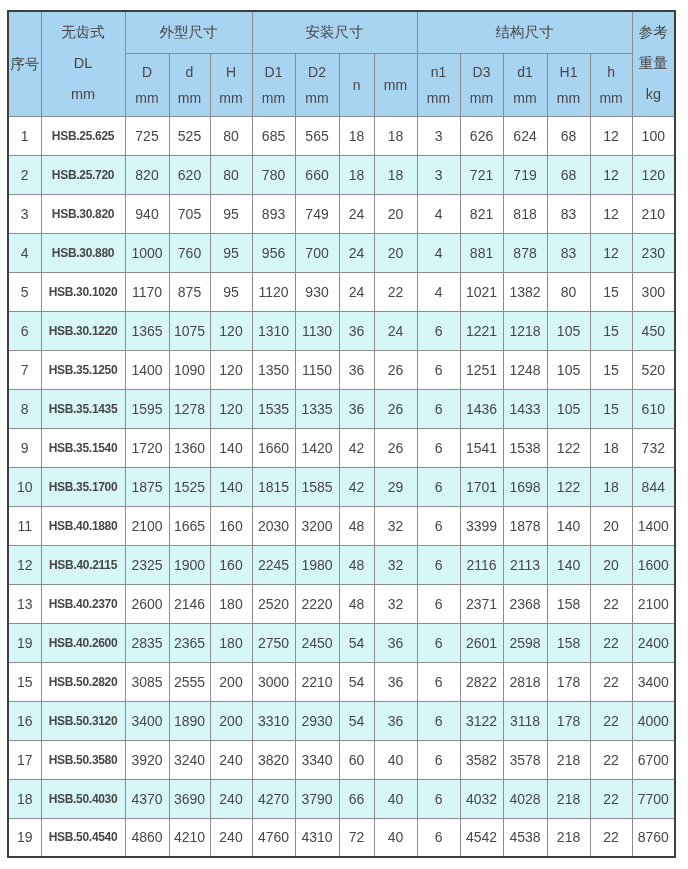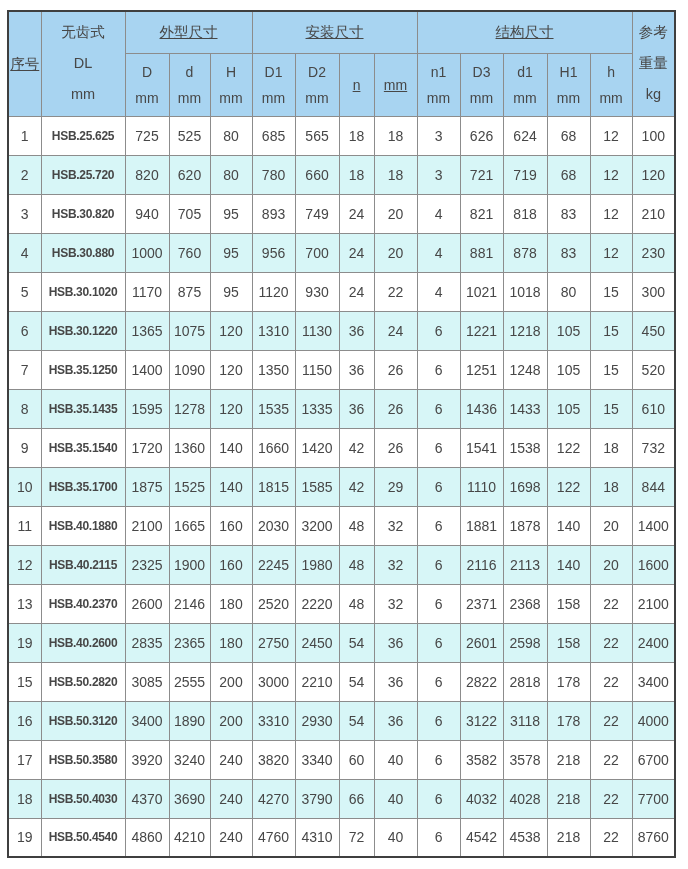--- a/index.html
+++ b/index.html
@@ -38,21 +38,21 @@
     font-weight: normal;
     color: var(--text);
     overflow: hidden;
     white-space: nowrap;
   }
   table.spec thead th { background: var(--header-bg); }
   thead tr.group-row th { height: 42px; font-size: 14.5px; }
   thead tr.sub-row th { height: 63px; }
   thead th .line { display: block; line-height: 26px; }
   thead th.span2 .line { line-height: 31px; }
-  thead th .single { display: block; line-height: 20px; text-decoration: underline; }
+  thead th .single { display: block; line-height: 20px; }
   tbody td { height: 39px; background: var(--row-bg); }
   tbody tr.alt td { background: var(--row-alt-bg); }
   tbody td.model-cell { font-size: 12px; letter-spacing: -0.3px; font-weight: bold; }
 </style>
 </head>
 <body>
 
 <div class="page">
   <table class="spec">
     <colgroup>
@@ -220,21 +220,21 @@
           <td class="model-cell">HSB.30.1020</td>
           <td>1170</td>
           <td>875</td>
           <td>95</td>
           <td>1120</td>
           <td>930</td>
           <td>24</td>
           <td>22</td>
           <td>4</td>
           <td>1021</td>
-          <td>1018</td>
+          <td>1382</td>
           <td>80</td>
           <td>15</td>
           <td>300</td>
         </tr>
         <tr class="alt">
           <td>6</td>
           <td class="model-cell">HSB.30.1220</td>
           <td>1365</td>
           <td>1075</td>
           <td>120</td>
@@ -304,38 +304,38 @@
           <td>10</td>
           <td class="model-cell">HSB.35.1700</td>
           <td>1875</td>
           <td>1525</td>
           <td>140</td>
           <td>1815</td>
           <td>1585</td>
           <td>42</td>
           <td>29</td>
           <td>6</td>
-          <td>1110</td>
+          <td>1701</td>
           <td>1698</td>
           <td>122</td>
           <td>18</td>
           <td>844</td>
         </tr>
         <tr>
           <td>11</td>
           <td class="model-cell">HSB.40.1880</td>
           <td>2100</td>
           <td>1665</td>
           <td>160</td>
           <td>2030</td>
           <td>3200</td>
           <td>48</td>
           <td>32</td>
           <td>6</td>
-          <td>1881</td>
+          <td>3399</td>
           <td>1878</td>
           <td>140</td>
           <td>20</td>
           <td>1400</td>
         </tr>
         <tr class="alt">
           <td>12</td>
           <td class="model-cell">HSB.40.2115</td>
           <td>2325</td>
           <td>1900</td>

